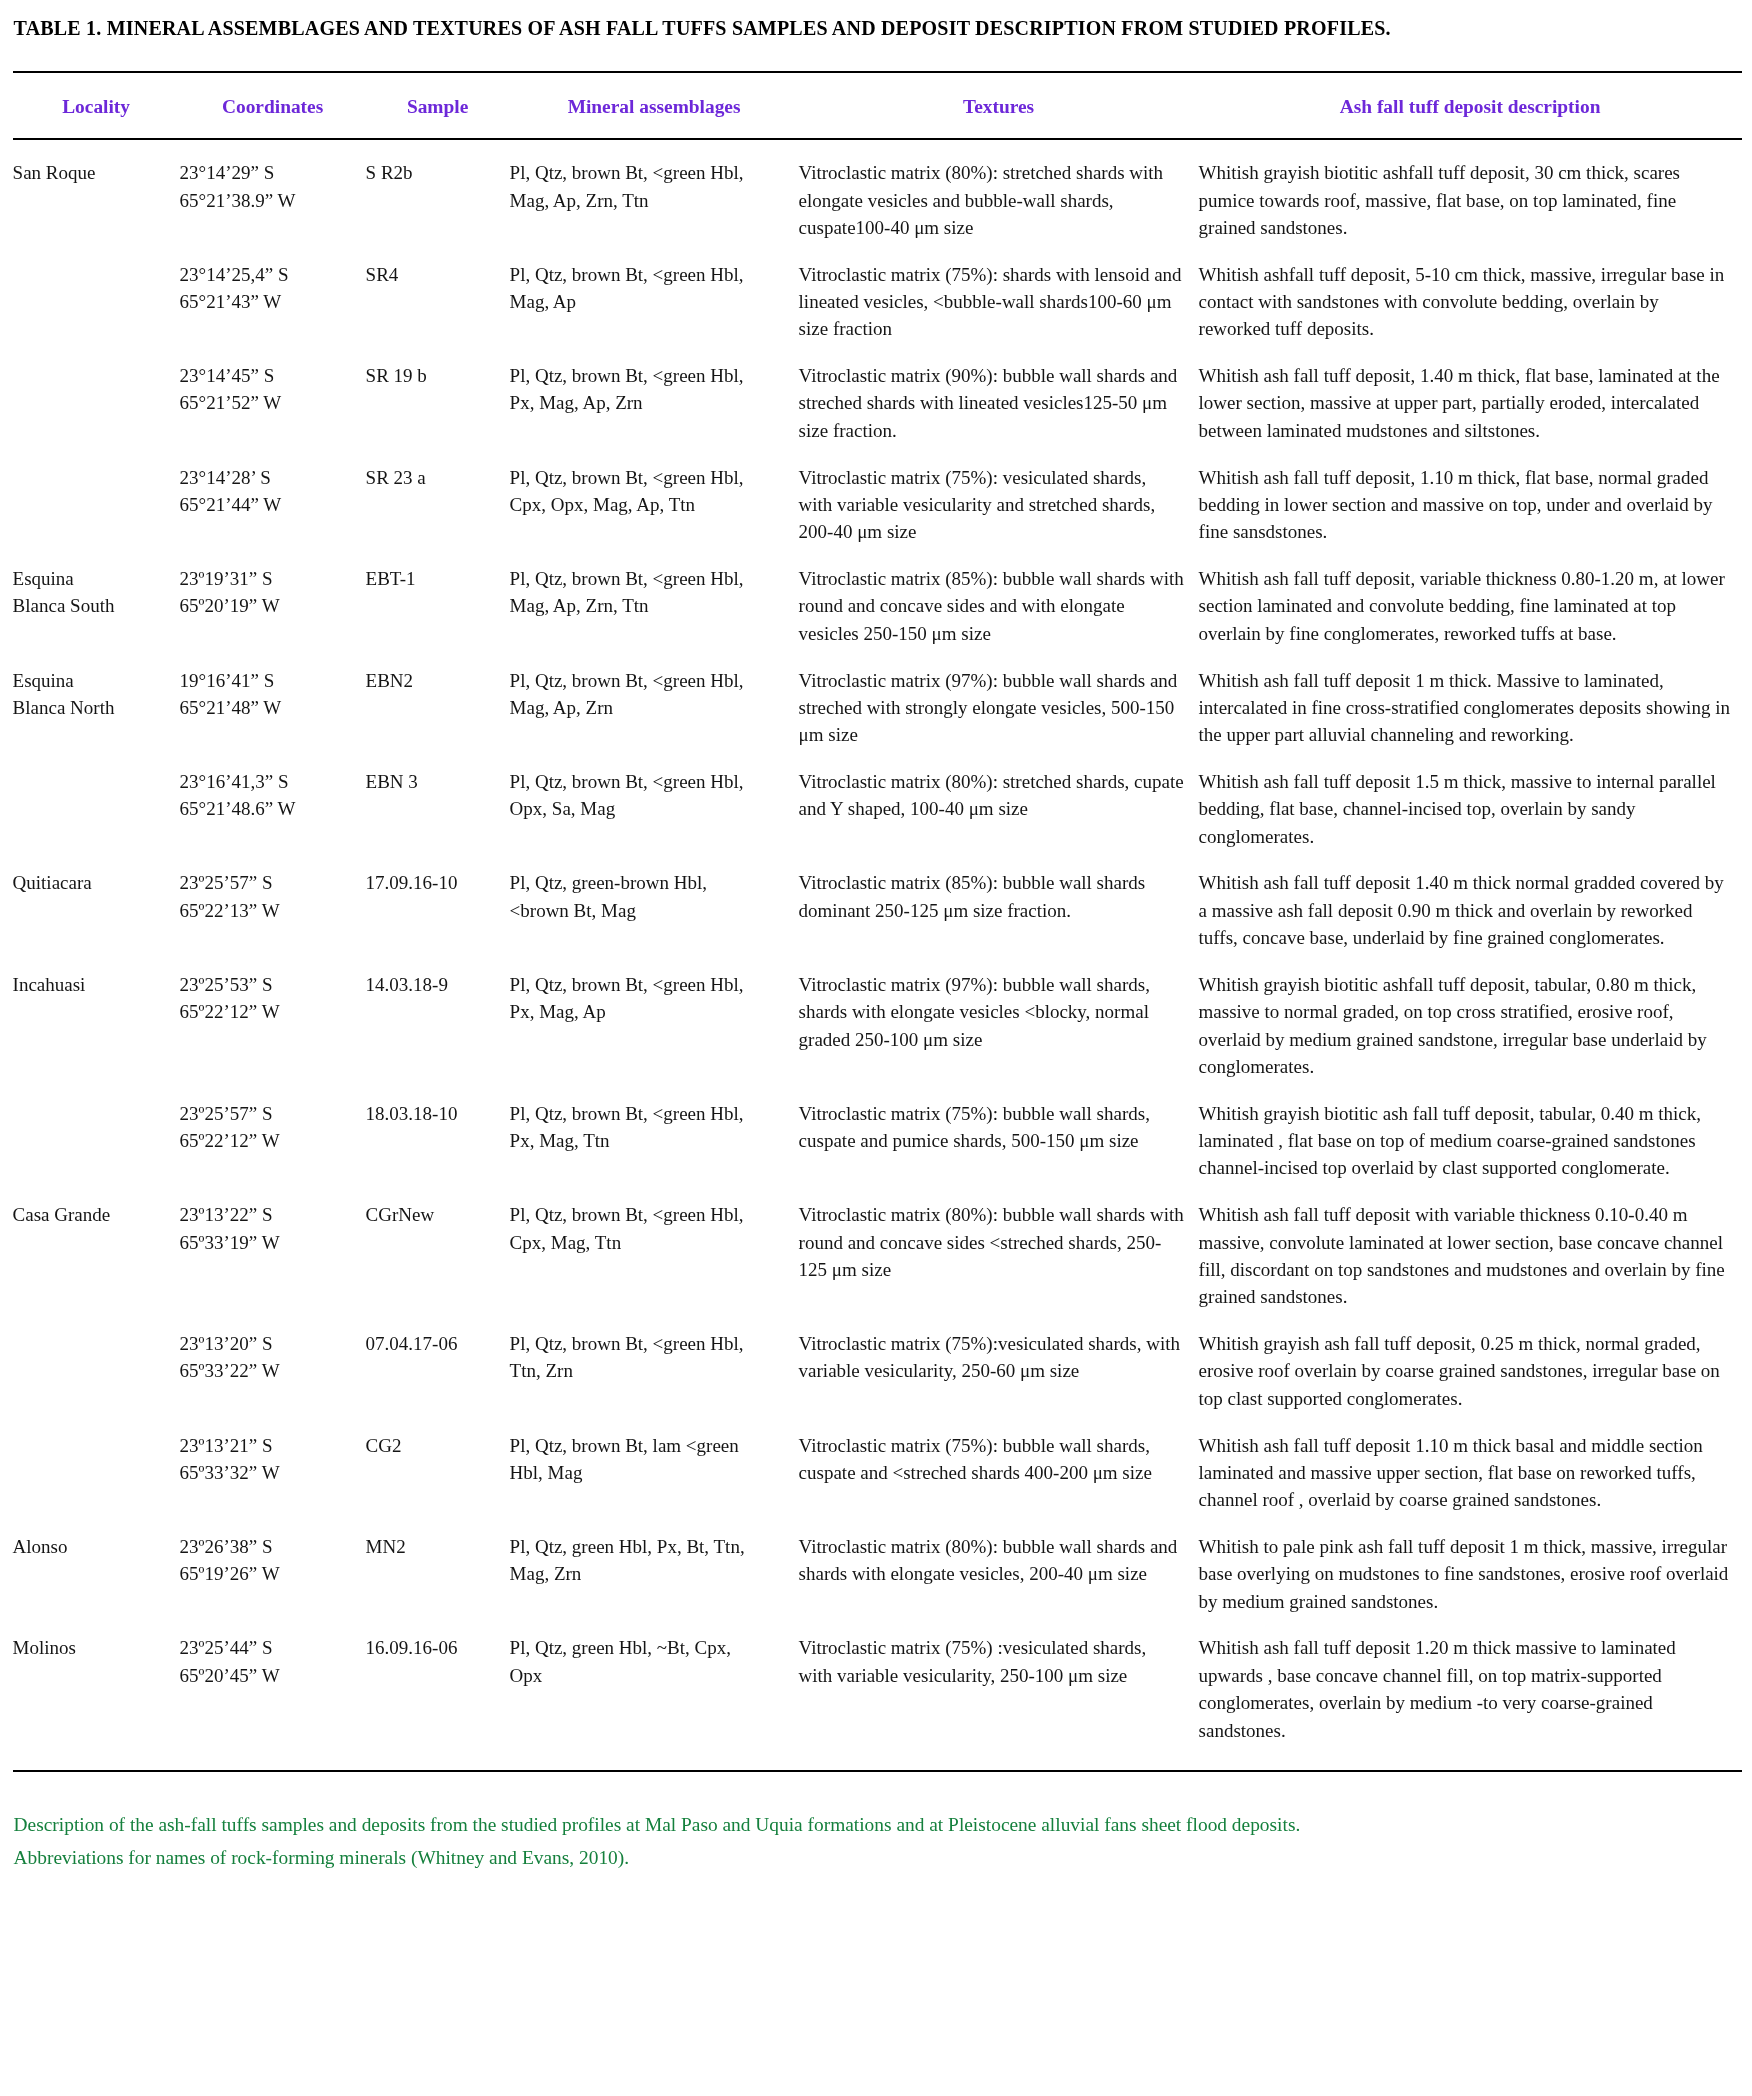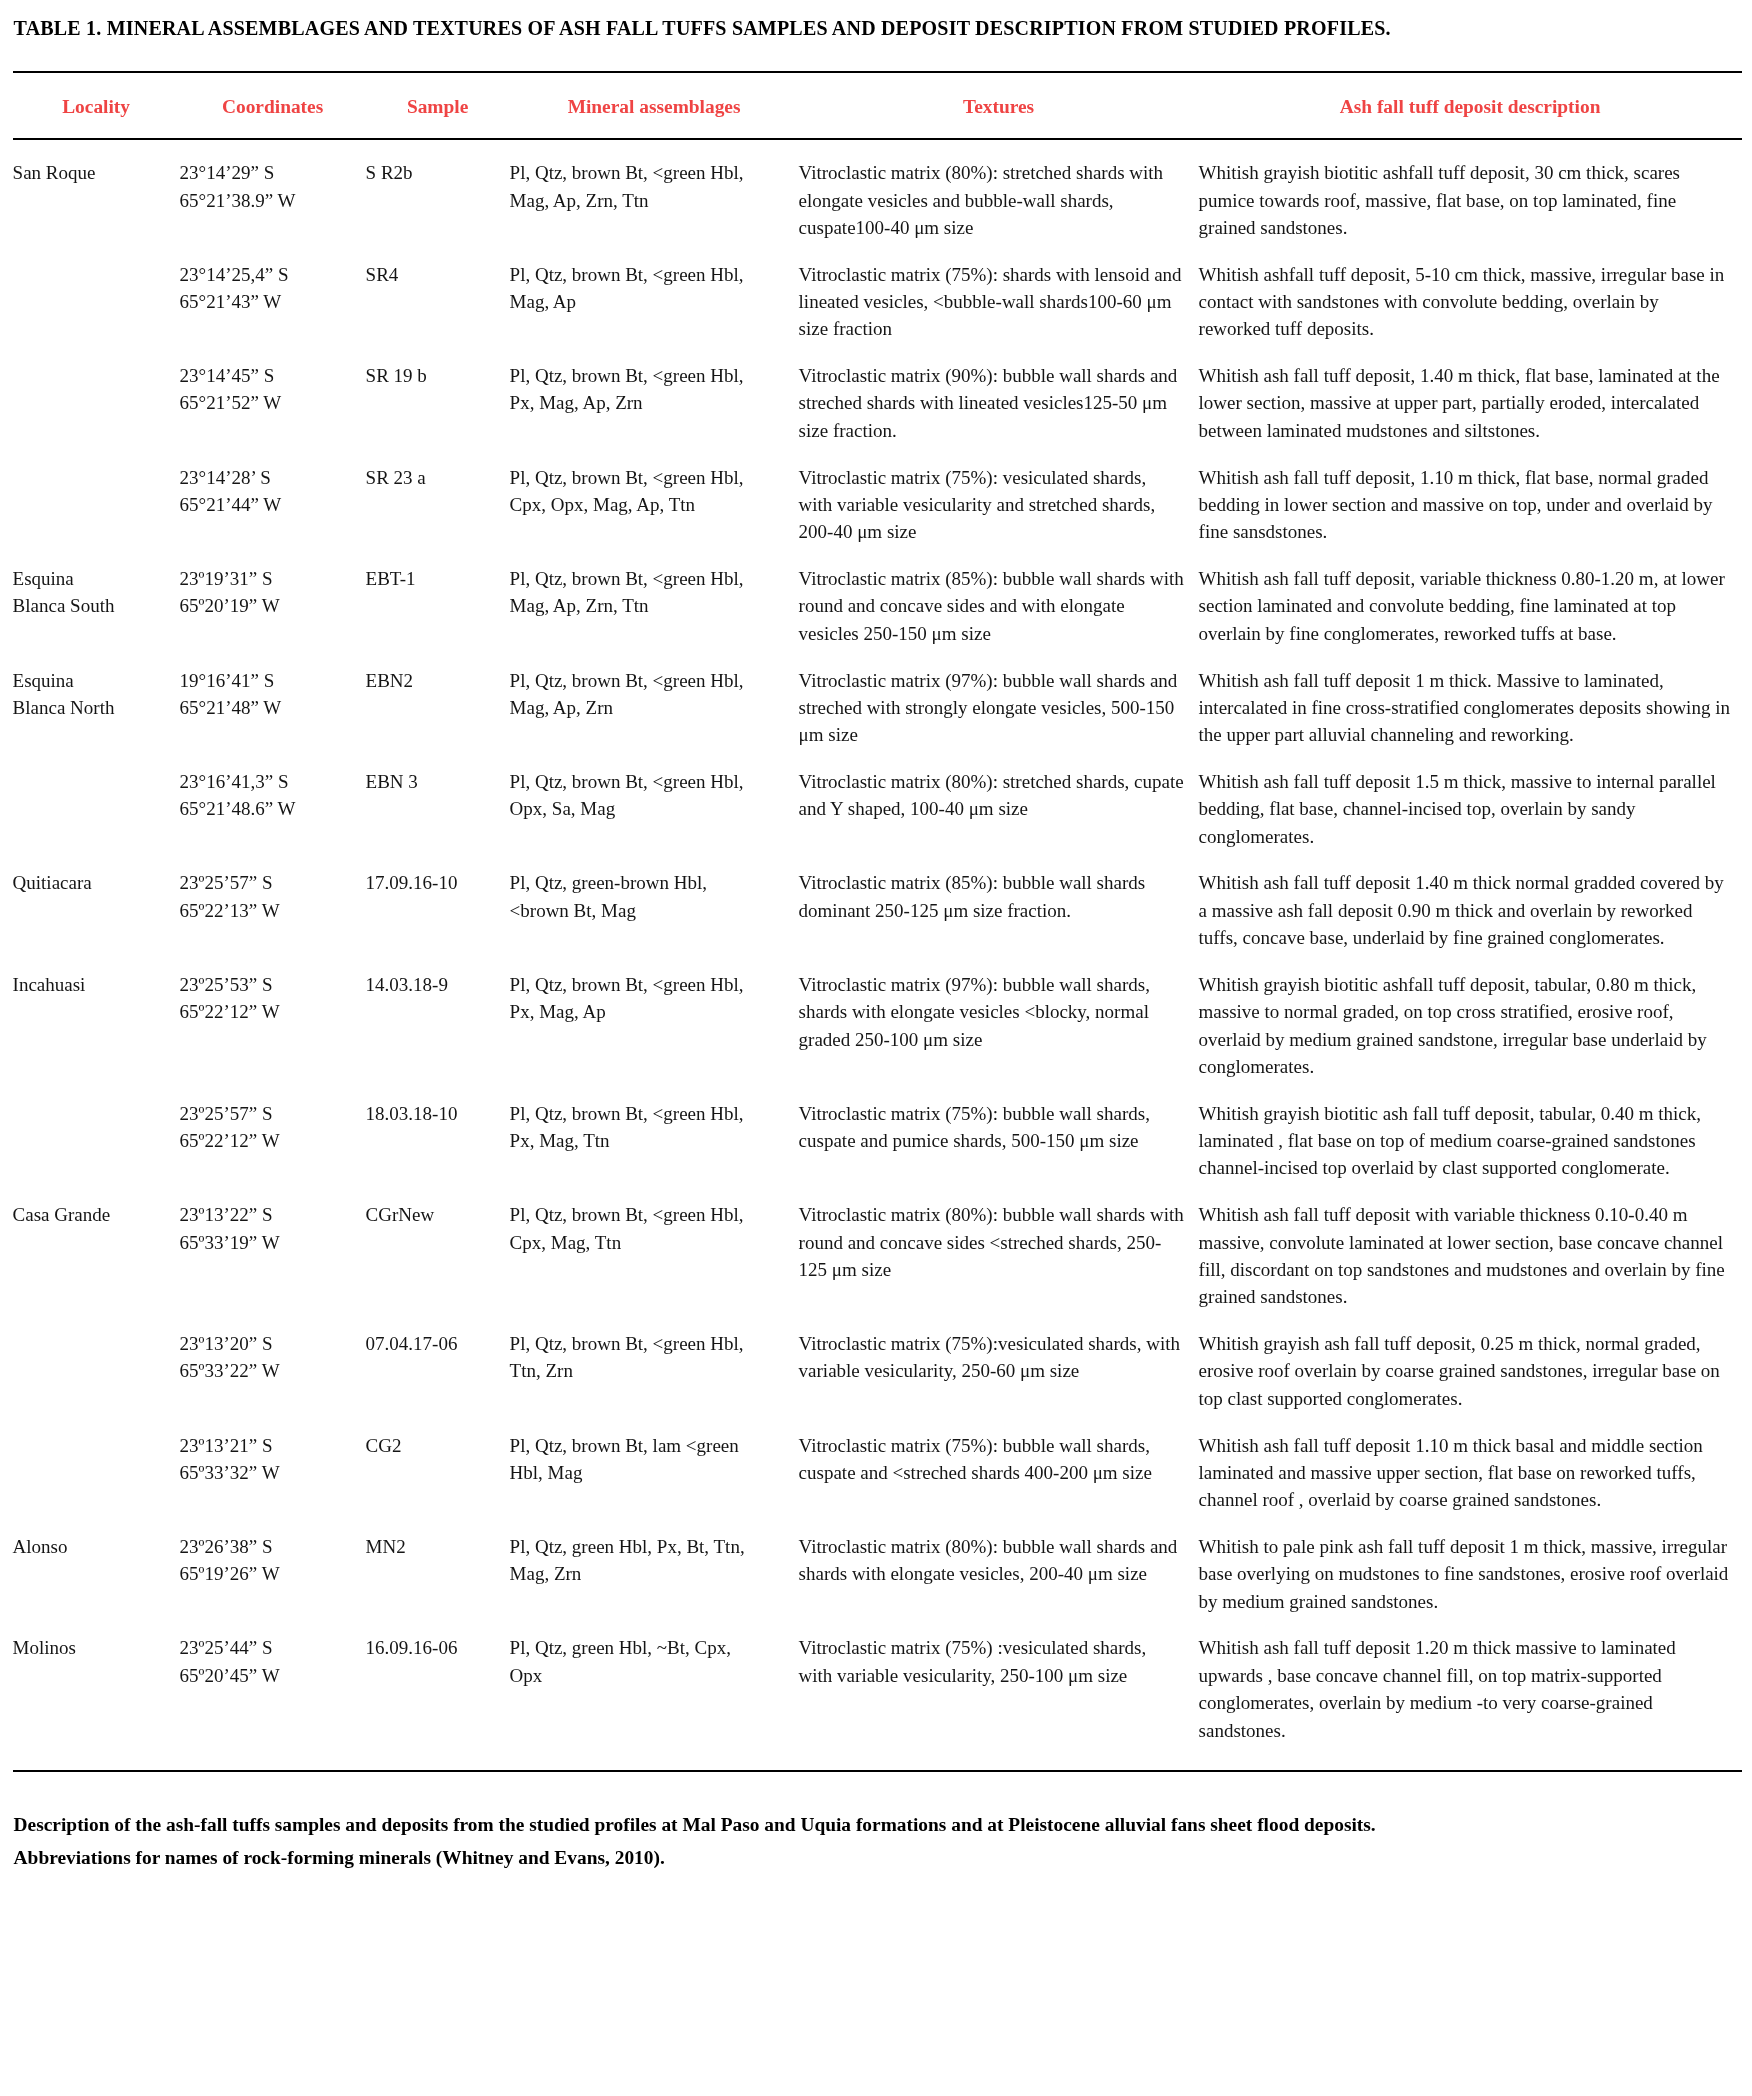--- a/index.html
+++ b/index.html
@@ -38,21 +38,21 @@
   col.w-min    { width: 289px; }
   col.w-tex    { width: 400px; }
   col.w-desc   { width: 543px; }
 
   thead th {
     border-top: 2.9px solid #000;
     border-bottom: 2.9px solid #000;
     font-size: 19.4px;
     font-weight: bold;
     padding: 23px 3.9px 19.4px 3.9px;
-    color: #ef4444;
+    color: #6d28d9;
   }
   tbody td {
     vertical-align: top;
     font-size: 19px;
     line-height: 1.44;
     padding: 0 0 19.4px 0;
     color: #151515;
   }
   tbody tr:first-child td { padding-top: 19.4px; }
   tbody tr:last-child td  { padding-bottom: 26px; }
@@ -61,22 +61,21 @@
   td.c-coord  { padding-right: 29px; }
   td.c-sample { padding-right: 19.4px; }
   td.c-min    { padding-right: 44px; }
   td.c-tex    { padding-right: 14.6px; }
   td.c-desc   { padding-right: 9.7px; }
 
   .footnotes {
     margin: 37px 0 0 1px;
     font-size: 19.4px;
     line-height: 1.6;
-    color: #000000;
-    font-weight: bold;
+    color: #15803d;
   }
   .footnotes div { margin-bottom: 1.9px; }
 </style>
 </head>
 <body>
 
 <div class="page">
 
   <div class="title">TABLE 1. MINERAL ASSEMBLAGES AND TEXTURES OF ASH FALL TUFFS SAMPLES AND DEPOSIT DESCRIPTION FROM STUDIED PROFILES.</div>
 

